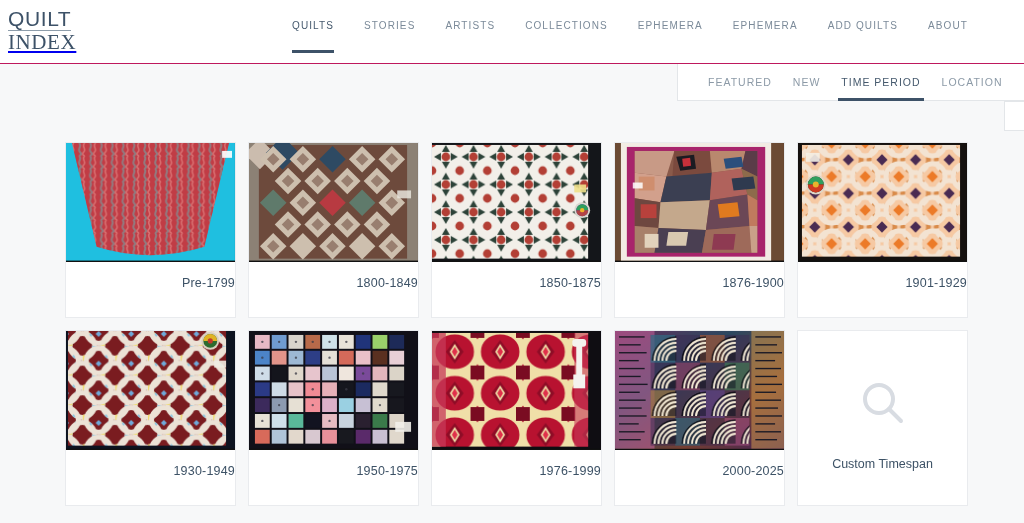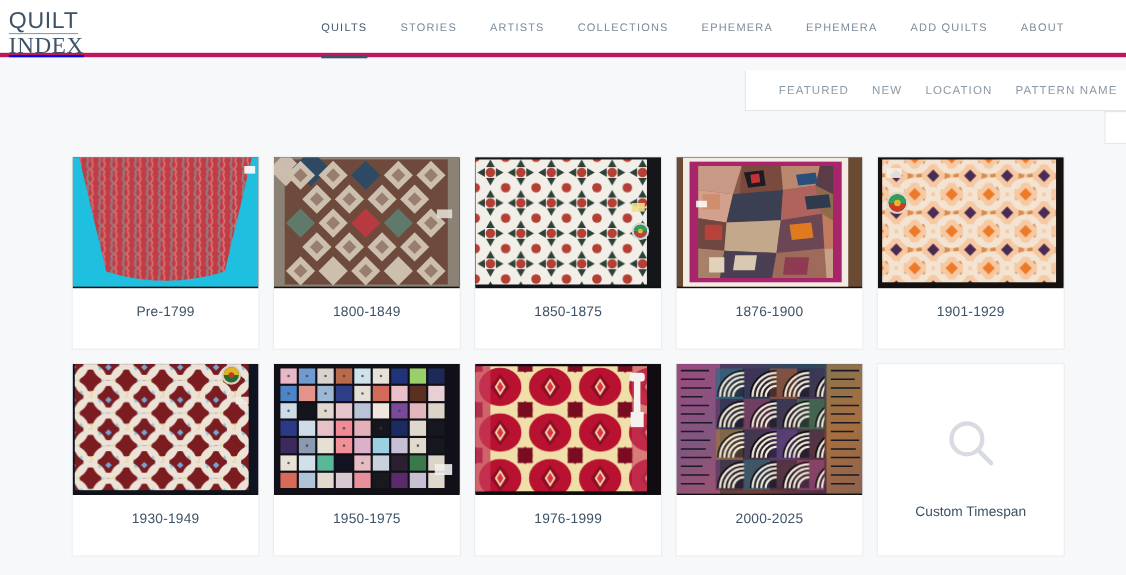--- a/index.html
+++ b/index.html
@@ -7,23 +7,23 @@
   html, body {
     width: 1024px; height: 523px;
     background: #f7f8f9;
     font-family: "Liberation Sans", sans-serif;
     overflow: hidden;
   }
 
   
   .header {
     position: relative;
-    width: 1024px; height: 52px;
+    width: 1024px; height: 64px;
     background: #ffffff;
-    border-bottom: 4px solid #be185d;
+    border-bottom: 1px solid #be185d;
     display: flex; align-items: flex-start;
   }
   .logo {
     position: absolute; left: 8px; top: 8px;
     line-height: 1.02;
     user-select: none;
   }
   .logo-line1, .logo-line2 {
     font-size: 21px;
     letter-spacing: 0.6px;
@@ -105,20 +105,21 @@
     grid-template-columns: repeat(5, 171px);
     gap: 12px 12px;
   }
   .card {
     background: #ffffff;
     border: 1px solid #e9ebee;
     height: 176px;
     display: flex; flex-direction: column;
     cursor: pointer;
     overflow: hidden;
+    align-items: flex-end;
   }
   .thumb {
     width: 100%; height: 119px;
     position: relative;
     overflow: hidden;
     background: #111;
   }
   .card-label {
     flex: 1;
     display: flex; align-items: center; justify-content: center;
@@ -189,20 +190,23 @@
 
   </nav>
 </div>
 
 <div class="subnav-wrap">
   <div class="subitem">
       <span>FEATURED</span>
     </div>
   <div class="subitem">
       <span>NEW</span>
+    </div>
+  <div class="subitem active">
+      <span>TIME PERIOD</span>
     </div>
   <div class="subitem">
       <span>LOCATION</span>
     </div>
   <div class="subitem">
       <span>PATTERN NAME</span>
     </div>
 </div>
 <div class="subpanel2"></div>
 

